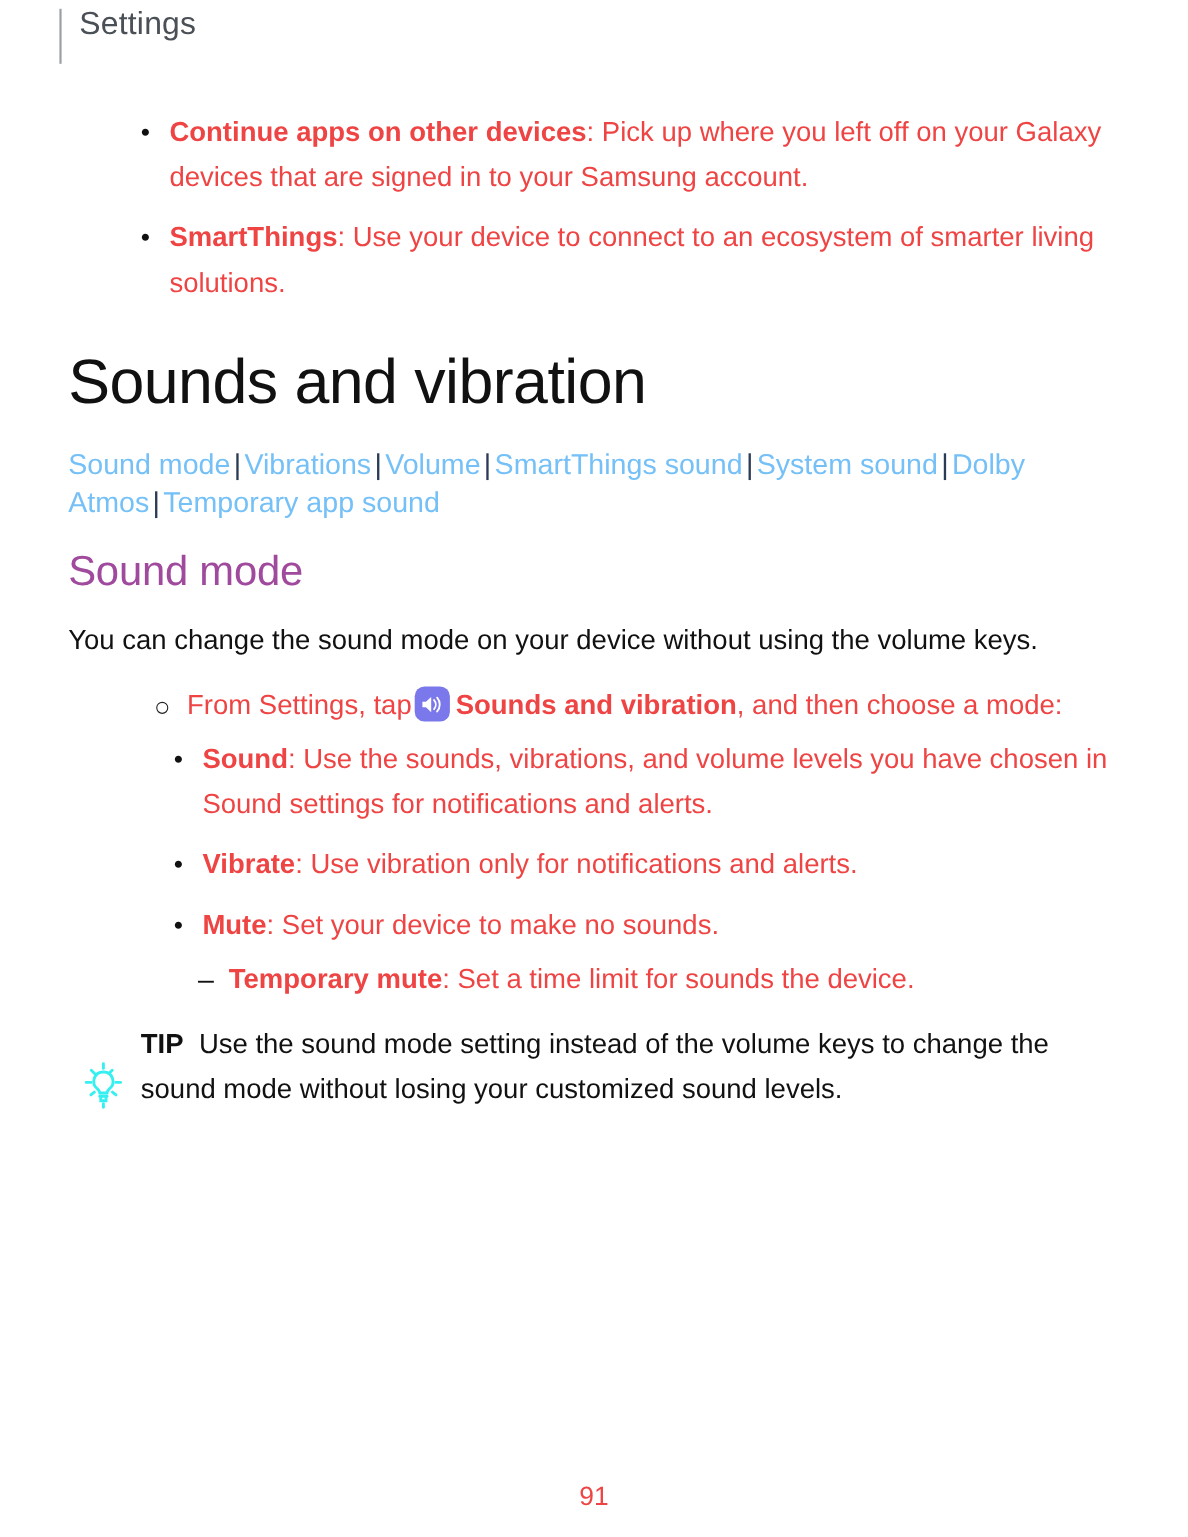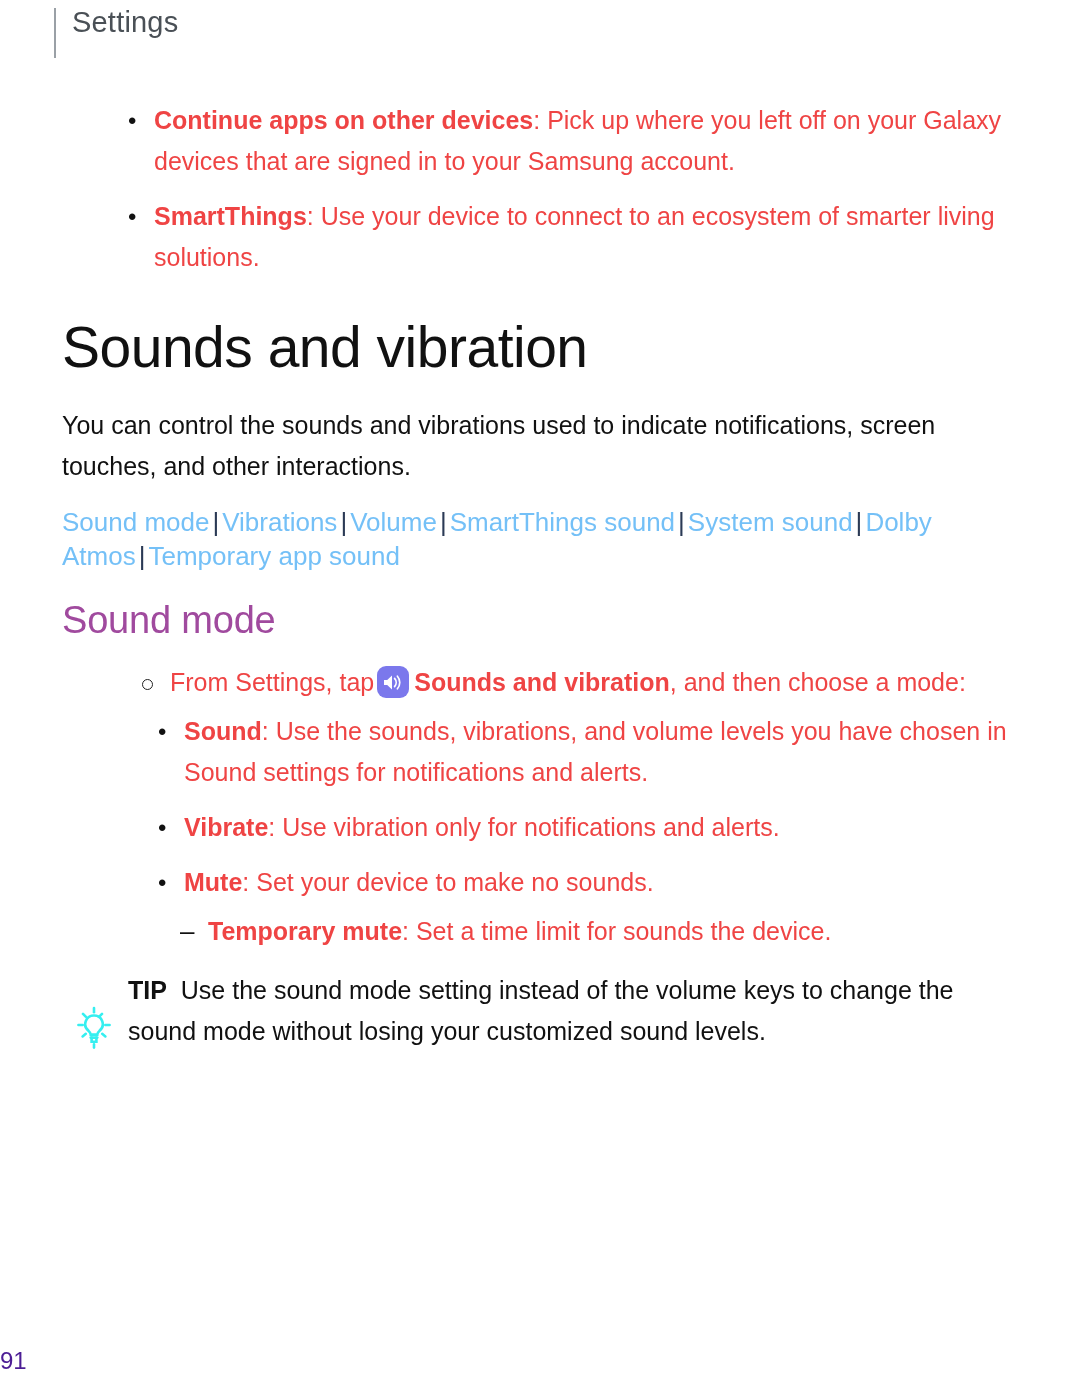--- a/index.html
+++ b/index.html
@@ -172,23 +172,23 @@
     margin-left: 4px;
   }
   .tip-text b { font-weight: 700; }
 
   
   .page-number {
     position: absolute;
     left: 0;
     right: 0;
     top: 1347px;
-    text-align: left;
+    text-align: center;
     font-size: 24px;
-    color: #4c1d95;
+    color: #ef4444;
   }
 </style>
 </head>
 <body>
 
 <div class="page-header">
   <div class="header-rule"></div>
   <div class="header-title">Settings</div>
 </div>
 
@@ -199,28 +199,28 @@
     <span class="bullet-text"><b>Continue apps on other devices</b><span>: Pick up where you left off on your Galaxy devices that are signed in to your Samsung account.</span></span>
   </div>
 
   <div class="bullet-row lvl1">
     <span class="marker dot">•</span>
     <span class="bullet-text"><b>SmartThings</b><span>: Use your device to connect to an ecosystem of smarter living solutions.</span></span>
   </div>
 
   <h1 class="section-heading">Sounds and vibration</h1>
 
-  <p class="para">You can control the sounds and vibrations used to indicate notifications, screen touches, and other interactions.</p>
 
   <div class="linkbar">
     <a href="#">Sound mode</a><span class="sep">|</span><a href="#">Vibrations</a><span class="sep">|</span><a href="#">Volume</a><span class="sep">|</span><a href="#">SmartThings sound</a><span class="sep">|</span><a href="#">System sound</a><span class="sep">|</span><a href="#">Dolby Atmos</a><span class="sep">|</span><a href="#">Temporary app sound</a>
   </div>
 
   <h2 class="sub-heading">Sound mode</h2>
 
+  <p class="para">You can change the sound mode on your device without using the volume keys.</p>
 
   <div class="bullet-row lvl2 tight">
     <span class="marker circle"></span>
     <span class="bullet-text"><span>From Settings, tap</span><span class="app-icon"><svg width="22" height="21" viewBox="0 0 22 21" aria-hidden="true">
             <path d="M2 8 h3.2 L10 3.6 v13.8 L5.2 13 H2 Z" fill="#ffffff"></path>
             <path d="M12.6 6.4 a6.2 6.2 0 0 1 0 8.2" stroke="#ffffff" stroke-width="1.7" fill="none" stroke-linecap="round"></path>
             <path d="M15.4 4.2 a9.6 9.6 0 0 1 0 12.6" stroke="#ffffff" stroke-width="1.7" fill="none" stroke-linecap="round"></path>
           </svg></span><b>Sounds and vibration</b><span>, and then choose a mode:</span></span>
   </div>
 

